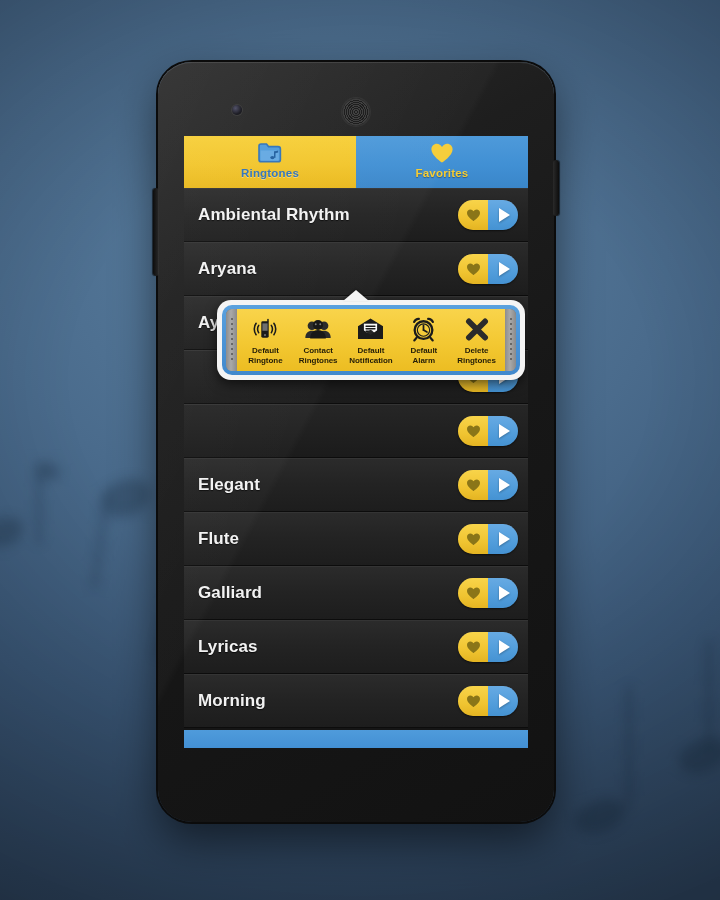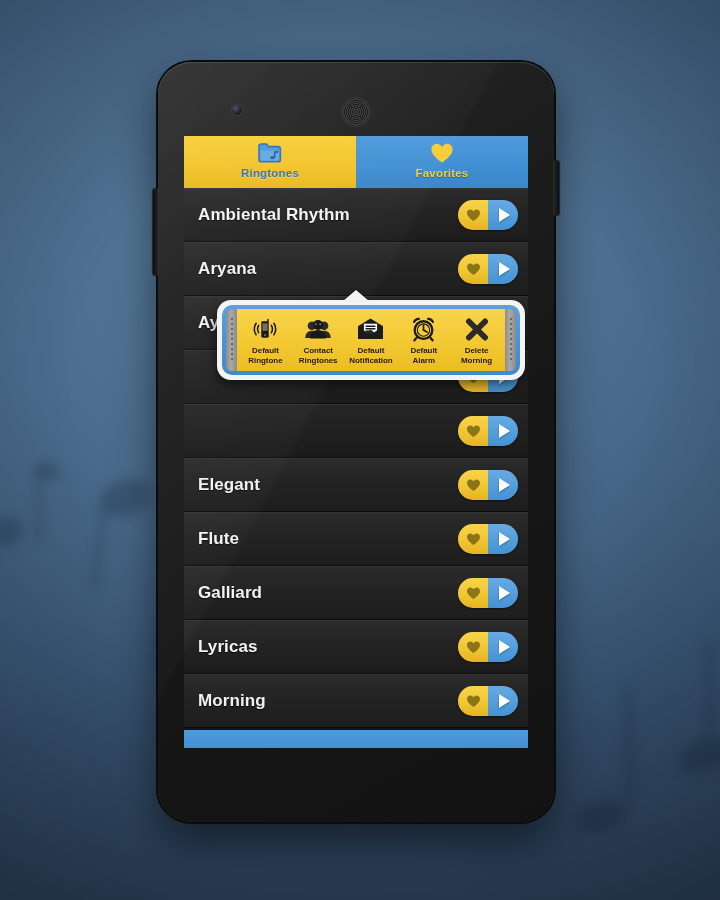--- a/index.html
+++ b/index.html
@@ -559,21 +559,21 @@
                 <div class="action">
                   <span class="action-icon">
                     <svg width="26" height="25" viewBox="0 0 26 26">
                       <g stroke="#2b2b2b" stroke-width="6" stroke-linecap="round">
                         <path d="M4.6 4.6 L21.4 21.4"></path>
                         <path d="M21.4 4.6 L4.6 21.4"></path>
                       </g>
                     </svg>
                   </span>
                   <span class="action-label">Delete
-Morning</span>
+Ringtones</span>
                 </div>
 
               </div>
 
               <div class="grip">
                   <div class="grip-dots"></div>
                 </div>
 
             </div>
           </div>

